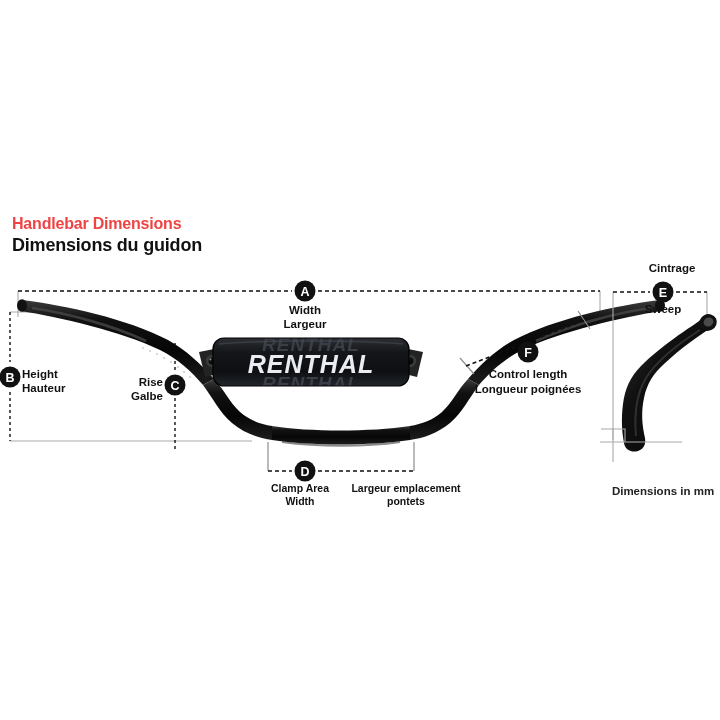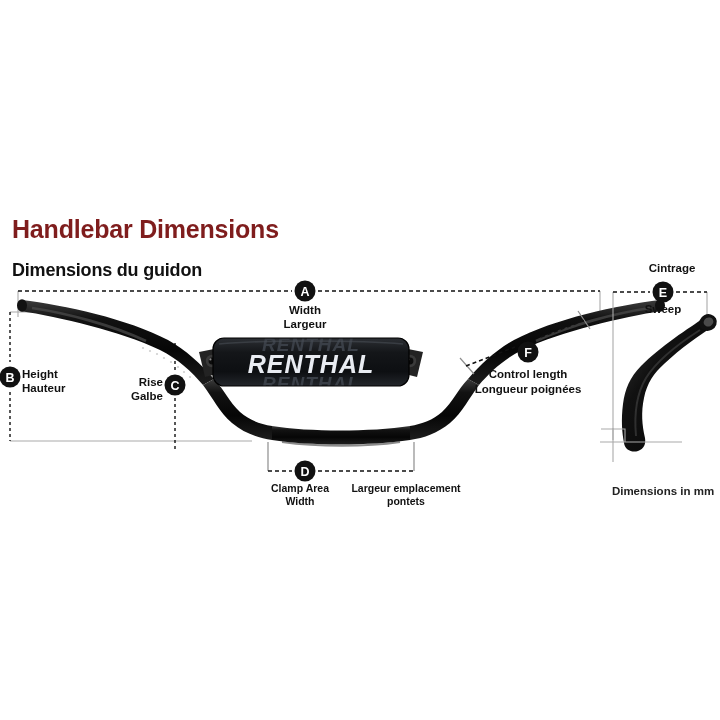--- a/index.html
+++ b/index.html
@@ -21,33 +21,33 @@
     width: 720px;
     height: 720px;
   }
   #titleblock {
     position: absolute;
     left: 12px;
     top: 215px;
     width: 340px;
   }
   #titleblock .t1 {
-    font-size: 25px;
+    font-size: 16px;
     font-weight: bold;
     letter-spacing: -0.2px;
     line-height: 1.15;
-    color: #7f1d1d;
+    color: #ef4444;
   }
   #titleblock .t2 {
     font-size: 18px;
     font-weight: bold;
     letter-spacing: -0.2px;
     line-height: 1.2;
     color: #111;
-    margin-top: 16px;
+    margin-top: 2px;
   }
   svg.diagram {
     position: absolute;
     left: 0; top: 0;
     width: 720px;
     height: 720px;
   }
   .lbl {
     font-family: "Liberation Sans", sans-serif;
     font-weight: bold;

